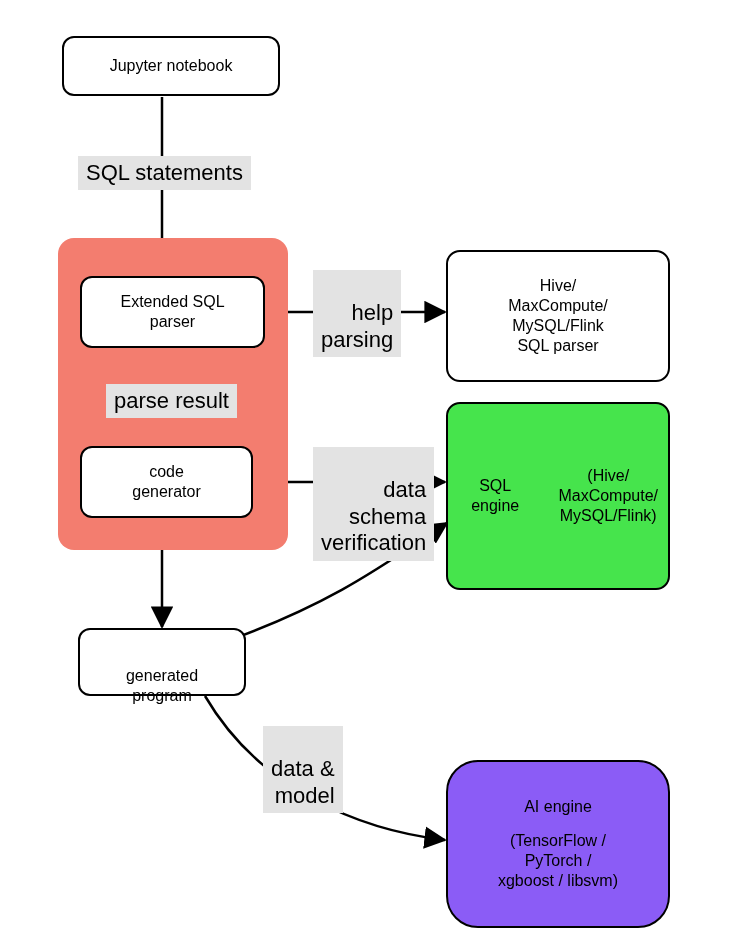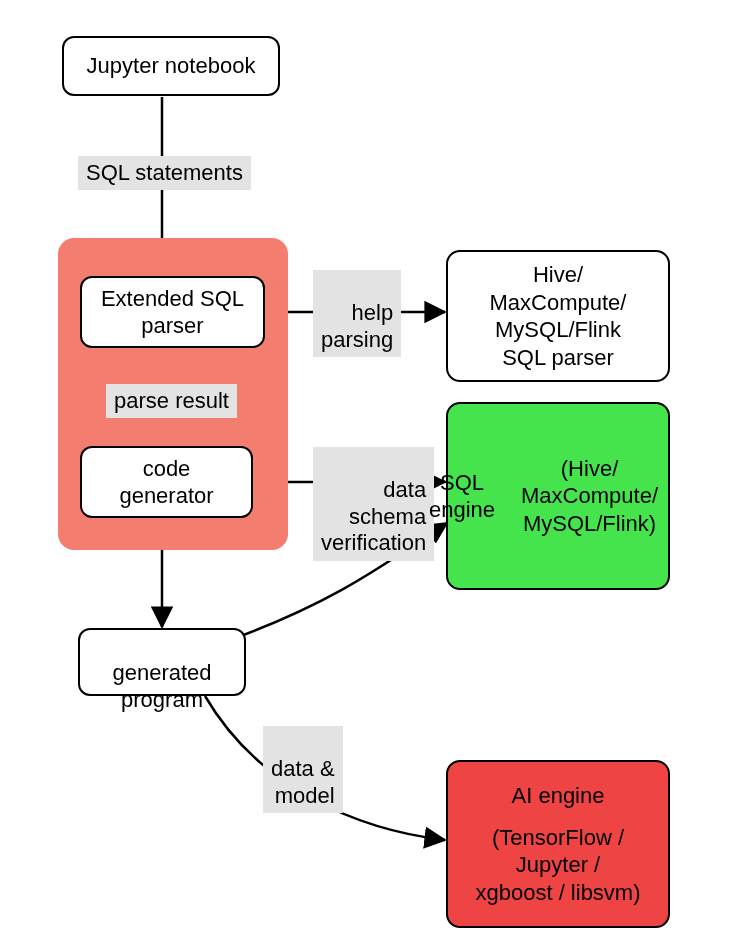--- a/index.html
+++ b/index.html
@@ -17,39 +17,40 @@
   }
   .node {
     position: absolute;
     border: 2px solid #000;
     border-radius: 12px;
     background: #fff;
     display: flex;
     align-items: center;
     justify-content: center;
     text-align: center;
-    font-size: 22px;
+    font-size: 16px;
     line-height: 1.25;
     box-sizing: border-box;
     padding: 6px 10px;
   }
   .node-big {
     border-radius: 14px;
   }
   .red-box {
     position: absolute;
     background: #f37d6f;
     border-radius: 16px;
     box-sizing: border-box;
   }
   .sql-box {
     background: #46e44c;
   }
   .ai-box {
-    background: #ef4444;
+    background: #8b5cf6;
+    border-radius: 32px;
   }
   .edge-label {
     position: absolute;
     background: #e3e3e3;
     font-size: 22px;
     line-height: 1.2;
     text-align: right;
     padding: 4px 8px;
     box-sizing: border-box;
   }
@@ -143,17 +144,17 @@
   </div>
 
   <div class="edge-label" style="left:255px; top:726px; white-space:pre-line;margin-left:8px;">
     <span>data &amp;
 model</span>
   </div>
 
   <div class="node node-big ai-box" style="left:446px; top:760px; width:224px; height:168px; flex-direction:column; gap:14px;">
     <span>AI engine</span>
     <span style="white-space:pre-line;">(TensorFlow /
-Jupyter /
+PyTorch /
 xgboost / libsvm)</span>
   </div>
 
 </div>
 
 </body></html>

